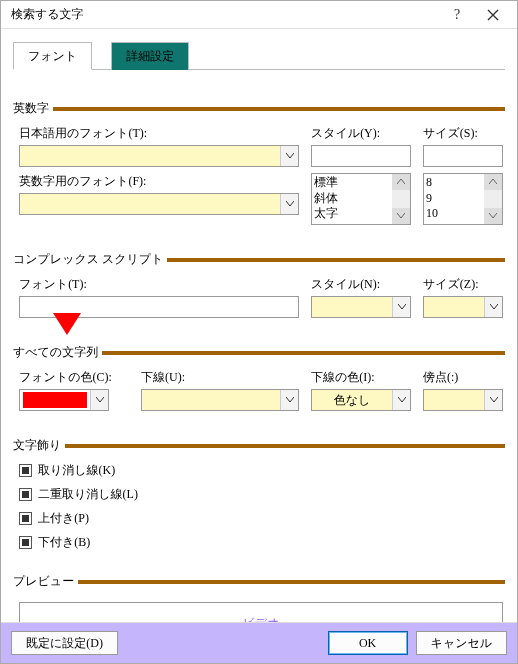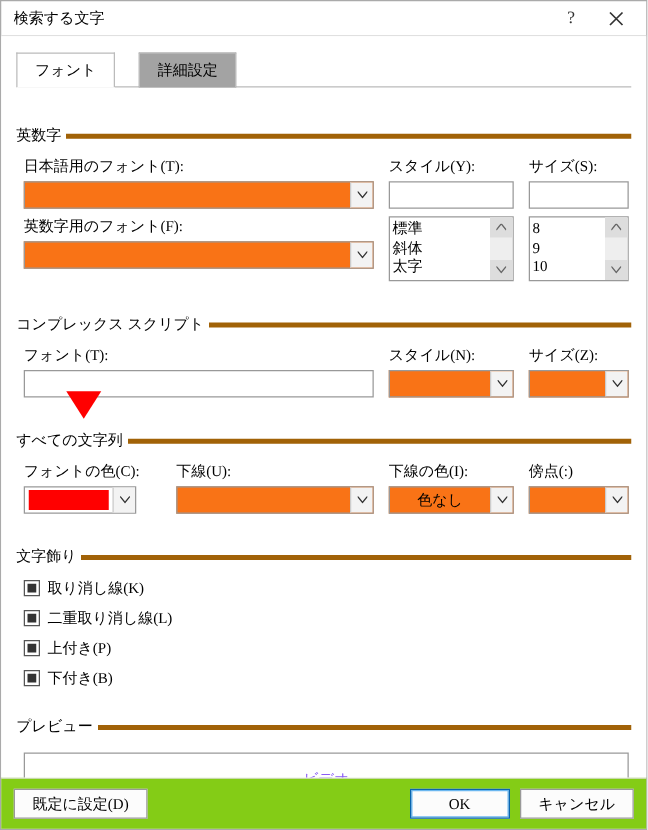--- a/index.html
+++ b/index.html
@@ -47,21 +47,21 @@
   .tabs {
     display: flex;
     border-bottom: 1px solid #bbb;
     margin-top: 4px;
     gap: 20px;
   }
   .tab {
     padding: 5px 14px 4px 14px;
     border: 1px solid #bbb;
     border-bottom: none;
-    background: #a3a3a3;
+    background: #0f766e;
     margin-right: -1px;
     position: relative;
     top: 1px;
   }
   .tab.active {
     background: #fff;
     border-bottom: 1px solid #fff;
     top: 1px;
     z-index: 2;
   }
@@ -79,21 +79,21 @@
     margin-left: -6px;
   }
   .row { display: flex; gap: 12px; margin-bottom: 4px; }
   .col { flex: 1; display: flex; flex-direction: column; }
   .coln { display: flex; flex-direction: column; }
   label.fld { margin-bottom: 3px; }
   .combo {
     display: flex;
     height: 22px;
     border: 1px solid #999;
-    background: #f97316;
+    background: #fef9c3;
   }
   .combo .val {
     flex: 1;
     padding: 2px 4px;
     overflow: hidden;
     white-space: nowrap;
   }
   .combo .arrow {
     width: 18px;
     border-left: 1px solid #ccc;
@@ -185,21 +185,21 @@
     color: #8b5cf6;
     background: #fff;
     margin: 4px 0;
   }
   .footer {
     display: flex;
     align-items: center;
     padding: 8px 10px;
     border-top: 1px solid #ddd;
     gap: 8px;
-    background: #84cc16;
+    background: #c4b5fd;
   }
   .footer .spacer { flex: 1; }
   .btn {
     height: 24px;
     padding: 0 14px;
     border: 1px solid #999;
     background: #fcfcfc;
     display: inline-flex;
     align-items: center;
     justify-content: center;

